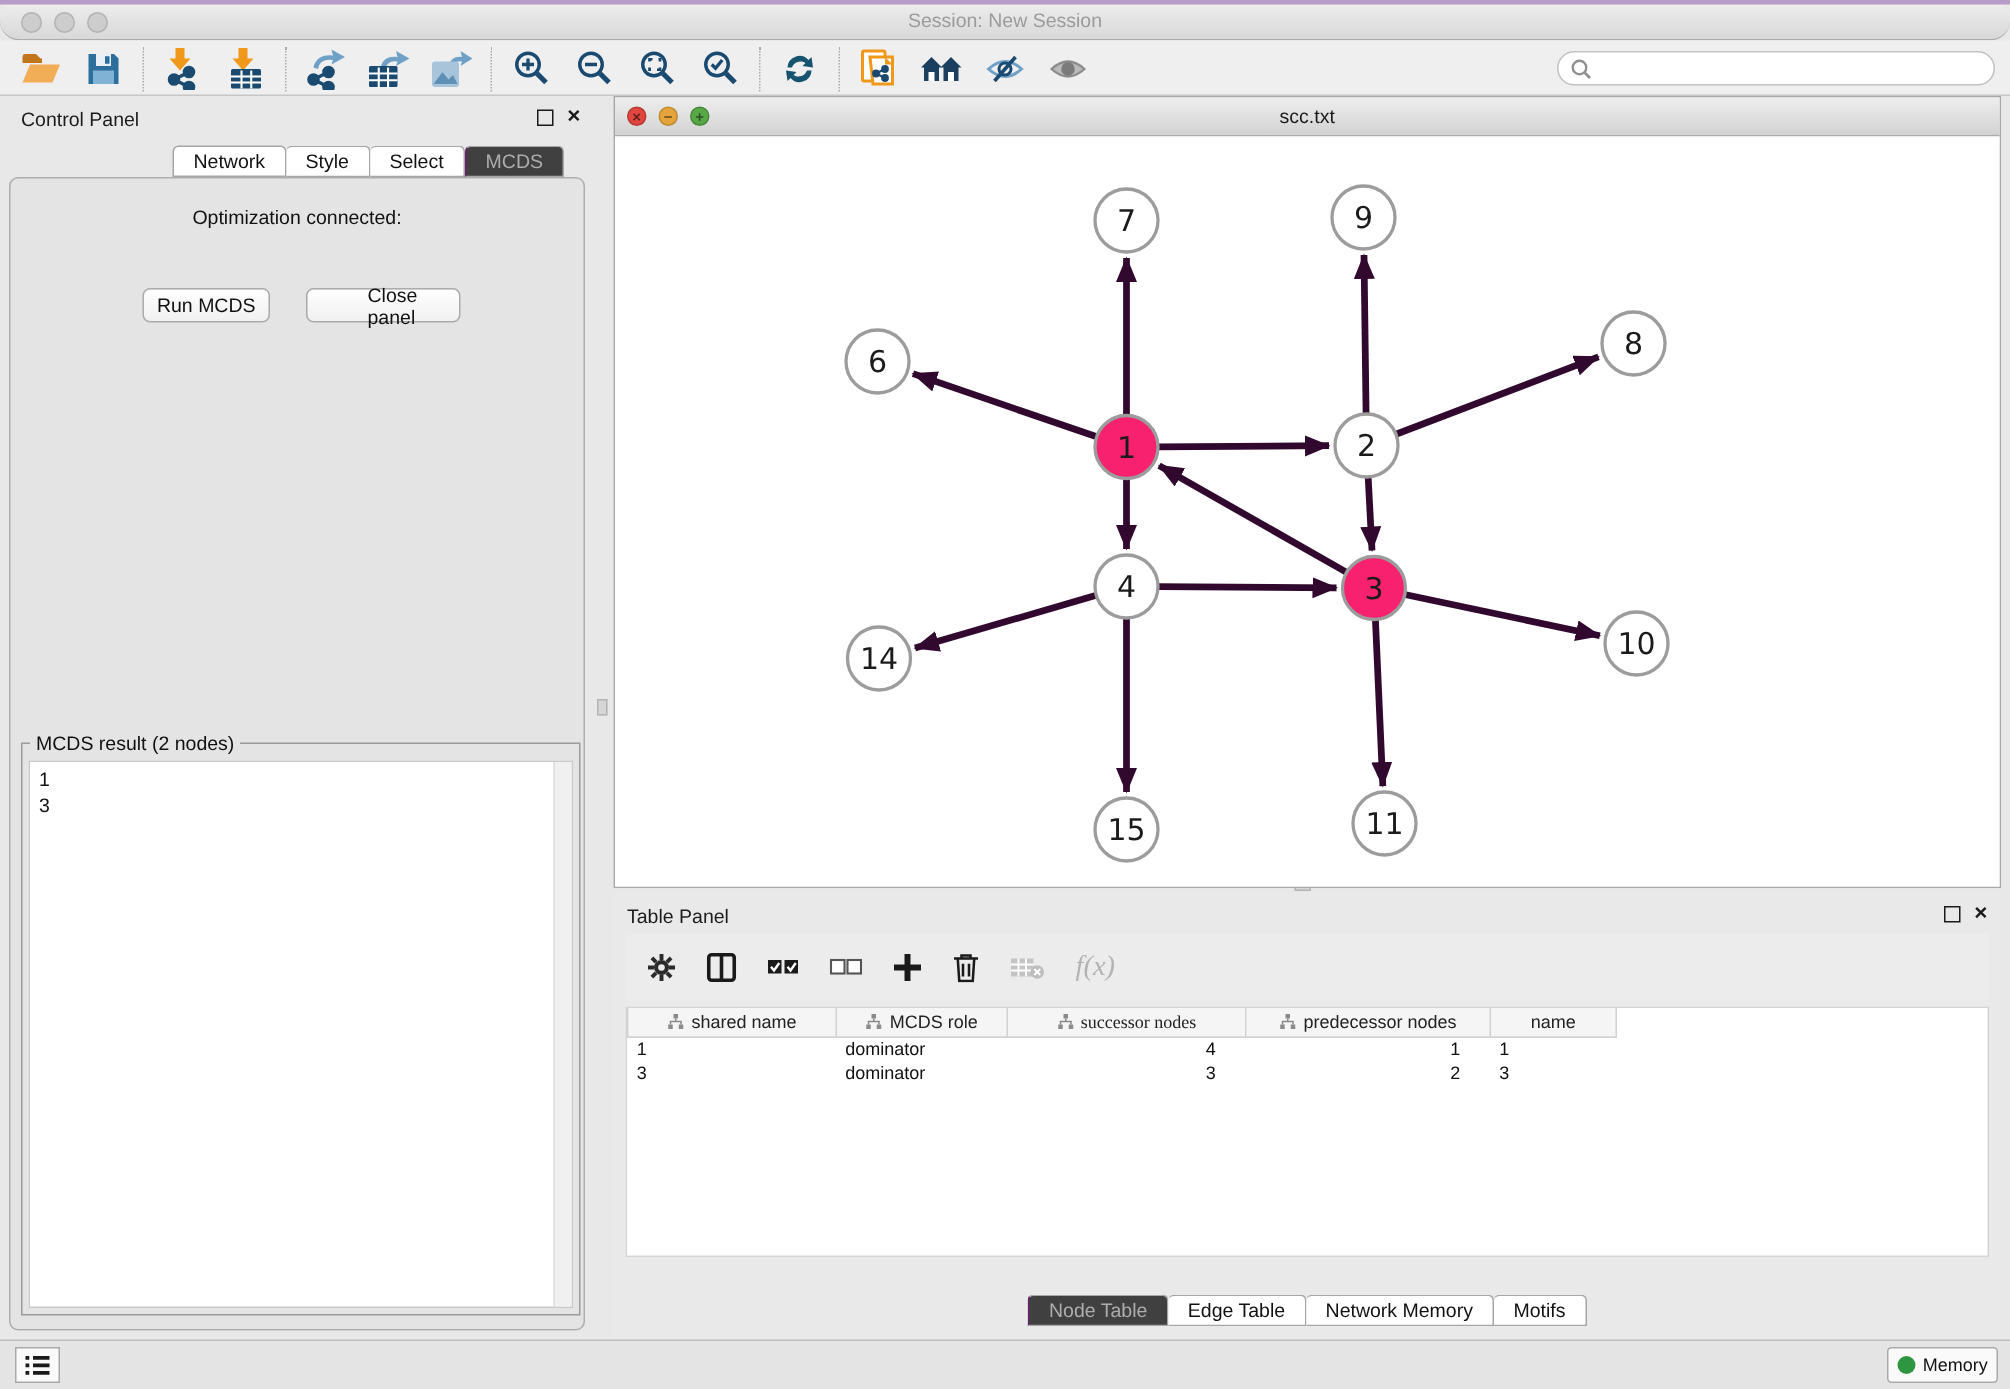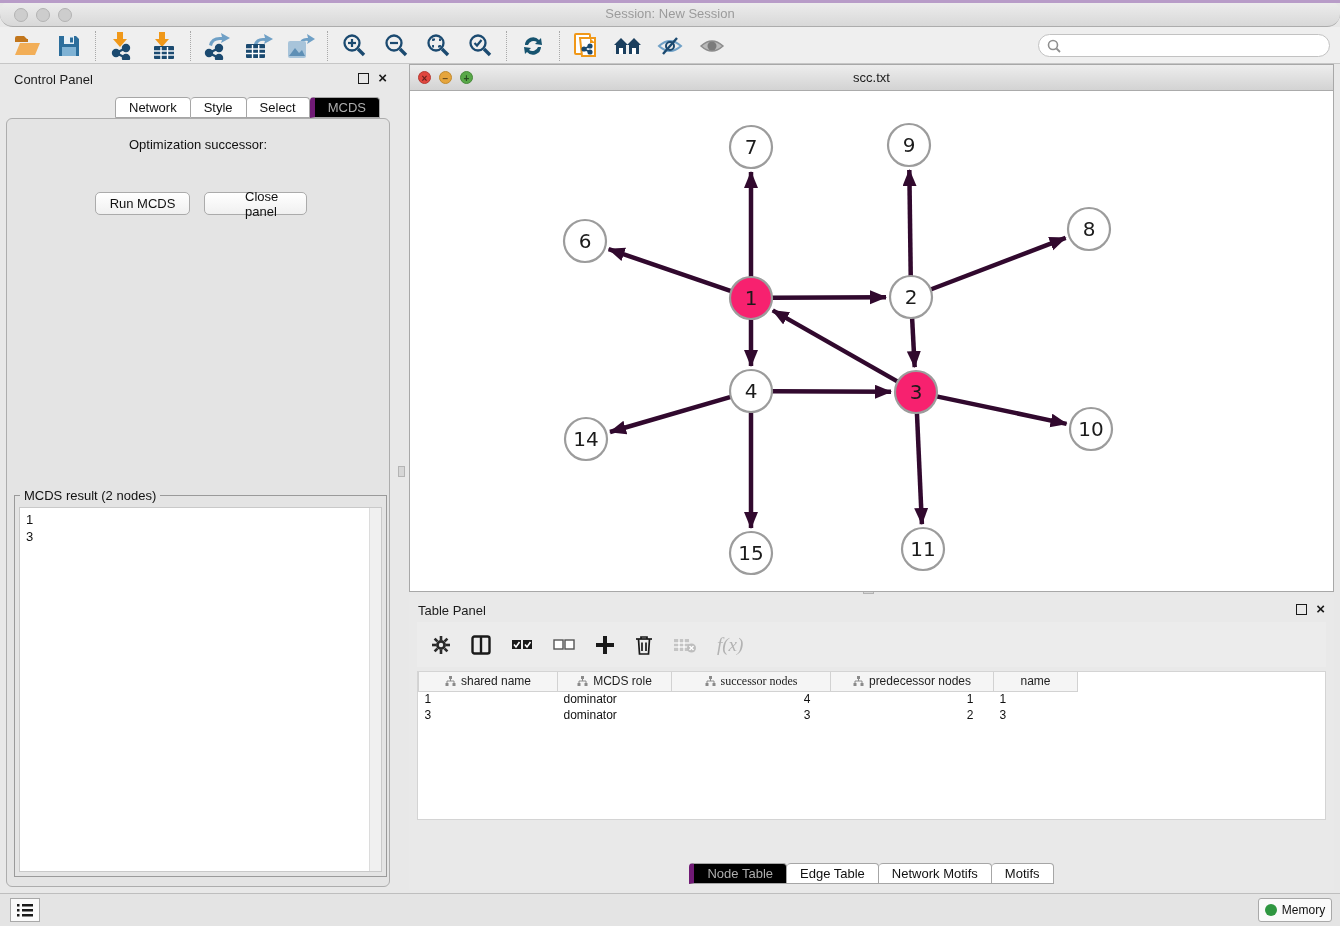--- a/index.html
+++ b/index.html
@@ -26,34 +26,34 @@
   #control-panel { position:absolute; left:0; top:64px; width:396px; height:829px; background:#E8E8E8; }
   .panel-header-title { position:absolute; left:14px; top:8px; font-size:13px; color:#1c1c1c; }
   .float-icon { position:absolute; width:11px; height:11px; border:1.5px solid #1a1a1a; top:9px; }
   .close-icon { position:absolute; top:5px; font-size:15px; font-weight:bold; color:#1a1a1a; }
   #cp-float { right:27px; } #cp-close { right:9px; }
 
   .tabs-row { display:flex; }
   .tab { height:21px; line-height:20px; padding:0 13px; font-size:13px; background:#fff; color:#111;
     border:1px solid #A6A6A6; border-left:none; border-radius:4px 4px 0 0; }
   .tab:first-child { border-left:1px solid #A6A6A6; }
-  .tab.active { background:#000000; color:#ADADAD; border-left:5px solid #701a75; }
+  .tab.active { background:#404040; color:#ADADAD; border-left:1px solid #701a75; }
   #cp-tabs { position:absolute; left:78px; top:33px;padding-left:37px; }
 
   #cp-content { position:absolute; left:6px; top:54px; width:384px; height:769px;
     border:1px solid #ADADAD; border-radius:6px; background:#E4E4E4; }
   #opt-label { position:absolute; left:0; right:0; top:18px; text-align:center; font-size:13px; color:#111; }
   #criterion-select { position:absolute; left:39px; top:41px; width:308px; height:22px; background:#fff;
     border:1px solid #ABABAB; border-radius:5px; font-size:13px; color:#111; display:flex; align-items:center; padding-left:10px; }
   .stepper { position:absolute; right:8px; top:3px; display:flex; flex-direction:column; gap:1px; }
   .stepper .up { width:0; height:0; border-left:4px solid transparent; border-right:4px solid transparent; border-bottom:6px solid #3a3a3a; }
   .stepper .down { width:0; height:0; border-left:4px solid transparent; border-right:4px solid transparent; border-top:6px solid #3a3a3a; }
   .cp-btn { position:absolute; top:73px; height:23px; background:linear-gradient(#FFFFFF,#F0F0F0);
     border:1px solid #ABABAB; border-radius:5px; font-size:13px; color:#111; display:flex; align-items:center; justify-content:center; }
-  #run-btn { left:88px; width:95px; } #closepanel-btn { left:197px; width:103px;padding-left:40px; }
+  #run-btn { left:88px; width:85px; } #closepanel-btn { left:197px; width:103px;padding-left:40px; }
 
   #result-fieldset { position:absolute; left:7px; top:376px; width:373px; height:382px; border:1px solid #9A9A9A; }
   #result-legend { position:absolute; left:5px; top:-8px; background:#E4E4E4; padding:0 4px; font-size:13px; color:#111; }
   #result-area { position:absolute; left:4px; top:11px; right:4px; bottom:4px; background:#fff; border:1px solid #C9C9C9; }
   #result-scroll { position:absolute; right:0; top:0; bottom:0; width:12px; background:#F0F0F0; border-left:1px solid #DCDCDC; }
   #result-lines { padding:3px 6px; font-size:13px; color:#111; line-height:17px; }
 
   
   #network-window { position:absolute; left:409px; top:64px; width:925px; height:528px;
     background:#fff; border:1px solid #A8A8A8; }
@@ -67,21 +67,21 @@
   .nw-green { background:#58A848; border:1px solid #47893A; }
   #graph-canvas { position:absolute; left:0; top:26px; width:923px; height:500px; background:#fff; }
   #graph-svg { position:absolute; left:0; top:0; }
 
   
   #table-panel { position:absolute; left:409px; top:595px; width:925px; height:295px; background:#E9E9E9; }
   #tp-float { right:27px; } #tp-close { right:9px; }
   #tp-toolbar { position:absolute; left:8px; top:27px; right:8px; height:45px; background:#ECECEC; display:flex; align-items:center; gap:20px; padding-left:14px; }
   .tp-icon { display:flex; align-items:center; justify-content:center; }
   #fx-label { font-family:"Liberation Serif", serif; font-style:italic; font-size:19px; color:#B3B3B3; }
-  #tp-table { position:absolute; left:8px; top:76px; right:8px; height:149px; background:#fff; border:1px solid #D4D4D4; overflow:hidden; }
+  #tp-table { position:absolute; left:8px; top:76px; right:8px; height:167px; background:#fff; border:1px solid #D4D4D4; overflow:hidden; }
   table { border-collapse:collapse; table-layout:fixed; }
   th { height:19px; background:#F5F5F5; border:1px solid #D2D2D2; border-top:none; font-weight:normal; font-size:12px; color:#222; }
   th .th-inner { display:flex; align-items:center; justify-content:center; gap:5px; }
   td { height:16px; font-size:12px; color:#111; padding:0 6px; white-space:nowrap; overflow:hidden; }
   td.r { text-align:right; padding-right:20px; }
   #tp-tabs { position:absolute; left:0; right:0; bottom:6px; display:flex; justify-content:center; }
 
   
   .split-handle-v { position:absolute; width:7px; height:11px; background:#D6D6D6; border:1px solid #B4B4B4; }
   .split-handle-h { position:absolute; width:11px; height:6px; background:#D6D6D6; border:1px solid #B4B4B4; }
@@ -269,21 +269,21 @@
   <div class="close-icon" id="cp-close">×</div>
 
   <div id="cp-tabs" class="tabs-row">
       <div class="tab">Network</div>
       <div class="tab">Style</div>
       <div class="tab">Select</div>
       <div class="tab active">MCDS</div>
     </div>
 
   <div id="cp-content">
-    <div id="opt-label">Optimization successor:</div>
+    <div id="opt-label">Optimization connected:</div>
     <div class="cp-btn" id="run-btn">Run MCDS</div>
     <div class="cp-btn" id="closepanel-btn">Close panel</div>
 
     <div id="result-fieldset">
       <div id="result-legend">MCDS result (2 nodes)</div>
       <div id="result-area">
         <div id="result-lines">
             <div>1</div>
             <div>3</div>
           </div>
@@ -524,21 +524,21 @@
             <td>3</td>
             <td></td>
           </tr>
         </tbody>
     </table>
   </div>
 
   <div id="tp-tabs" class="tabs-row">
       <div class="tab active">Node Table</div>
       <div class="tab">Edge Table</div>
-      <div class="tab">Network Motifs</div>
+      <div class="tab">Network Memory</div>
       <div class="tab">Motifs</div>
     </div>
 </div>
 
 <div id="status-bar">
   <div id="list-btn">
     <svg width="18" height="14" viewBox="0 0 18 14">
       <g fill="#1a1a1a">
         <rect x="1" y="1" width="2.5" height="2.5"></rect>
           <rect x="6" y="1" width="11" height="2.5"></rect>

